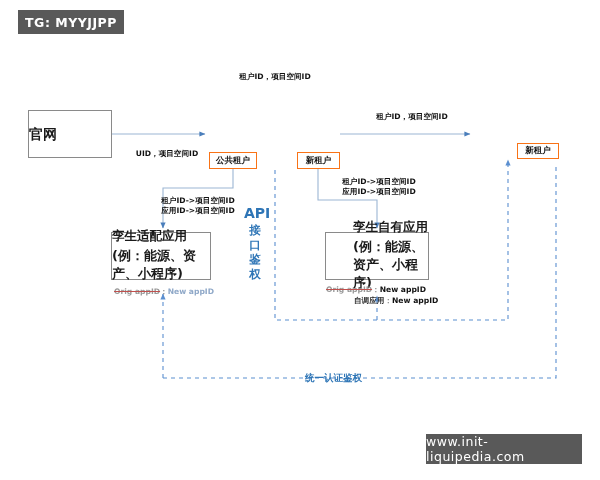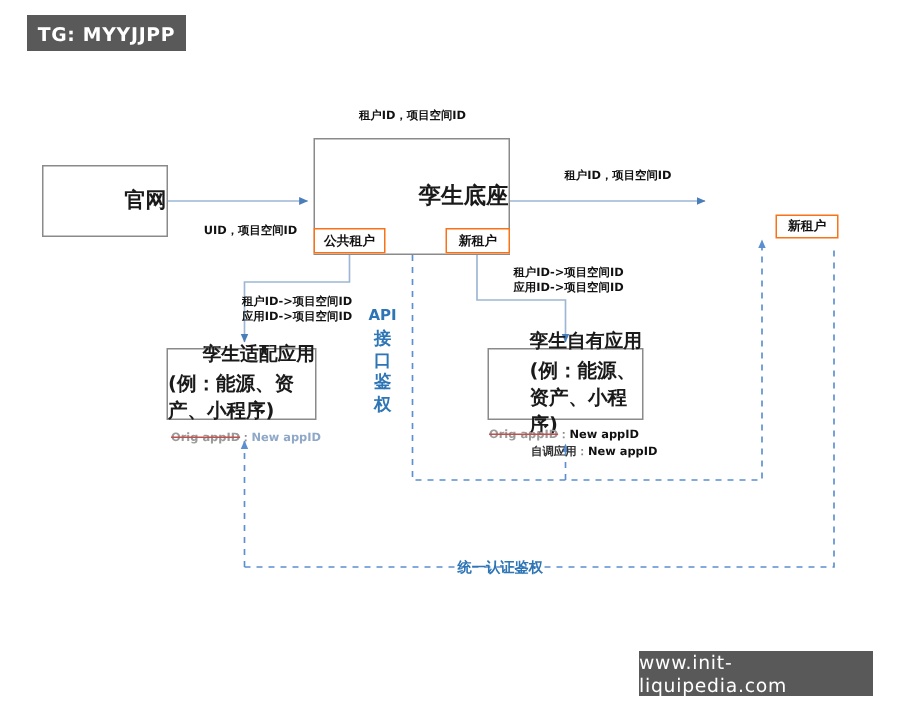--- a/index.html
+++ b/index.html
@@ -11,21 +11,21 @@
 
   
   .chip{position:absolute;background:#595959;color:#ffffff;display:flex;
         align-items:center;justify-content:center;letter-spacing:.5px;}
   #tg-chip{left:18px;top:10px;width:106px;height:24px;font-size:12.5px;font-weight:bold;}
   #site-chip{left:426px;top:434px;width:156px;height:30px;font-size:12.5px;}
 
   
   .node{position:absolute;box-sizing:border-box;background:#ffffff;
         border:1px solid #8a8a8a;display:flex;flex-direction:column;
-        align-items:flex-end;justify-content:center;}
+        align-items:flex-start;justify-content:center;}
   .node .title{font-size:14px;font-weight:bold;line-height:1.15;}
   .node .sub{font-size:13px;font-weight:bold;margin-top:3px;}
 
   #node-guanwang{left:28px;top:110px;width:84px;height:48px;}
   #node-guanwang .title{font-size:14px;}
 
   #node-dizuo{left:209px;top:92px;width:131px;height:78px;}
   #node-dizuo .title{font-size:15px;}
 
   #node-menhu{left:474px;top:110px;width:94px;height:48px;}
@@ -57,21 +57,21 @@
                text-decoration-color:#c0504d;}
   .appmap .arrow{color:#8a8a8a;font-weight:bold;}
   .appmap .new{color:#111;font-weight:bold;}
   .appmap .zh{color:#333;font-weight:bold;margin-left:36px;}
   #app-left{left:110px;top:286px;width:108px;text-align:center;}
   #app-right{left:318px;top:284px;width:116px;text-align:center;}
 
   
   .blue-vert{position:absolute;color:#2e75b6;font-weight:bold;text-align:center;}
   #api-label{left:244px;top:205px;width:22px;font-size:11.5px;line-height:1.28;}
-  #api-label .en{font-size:10px;letter-spacing:0;text-align:center;}
+  #api-label .en{font-size:14px;letter-spacing:0;text-align:center;}
   #auth-label{position:absolute;left:305px;top:372px;color:#2e75b6;
               font-size:9.5px;font-weight:bold;white-space:nowrap;}
 </style>
 </head>
 <body>
 
 <div class="canvas">
 
   <svg class="wires" viewBox="0 0 600 480">
     <defs>
@@ -99,23 +99,20 @@
   </svg>
 
   <div class="node" id="node-guanwang">
     <div class="title">官网</div>
   </div>
 
   <div class="elabel" id="lbl-uid">UID，项目空间ID</div>
 
   <div class="elabel" style="left:231px;top:72px;width:88px;white-space:normal;">租户ID，项目空间ID</div>
 
-  <div class="node" id="node-dizuo">
-    <div class="title">孪生底座</div>
-  </div>
 
   <div class="tag-box" id="tag-gongguan">公共租户</div>
   <div class="tag-box" id="tag-xinzu-base">新租户</div>
 
   <div class="elabel" id="lbl-right">
     <span>租户ID，项目空间ID</span>
   </div>
 
   <div class="tag-box" id="tag-xinzu-portal">新租户</div>
 

